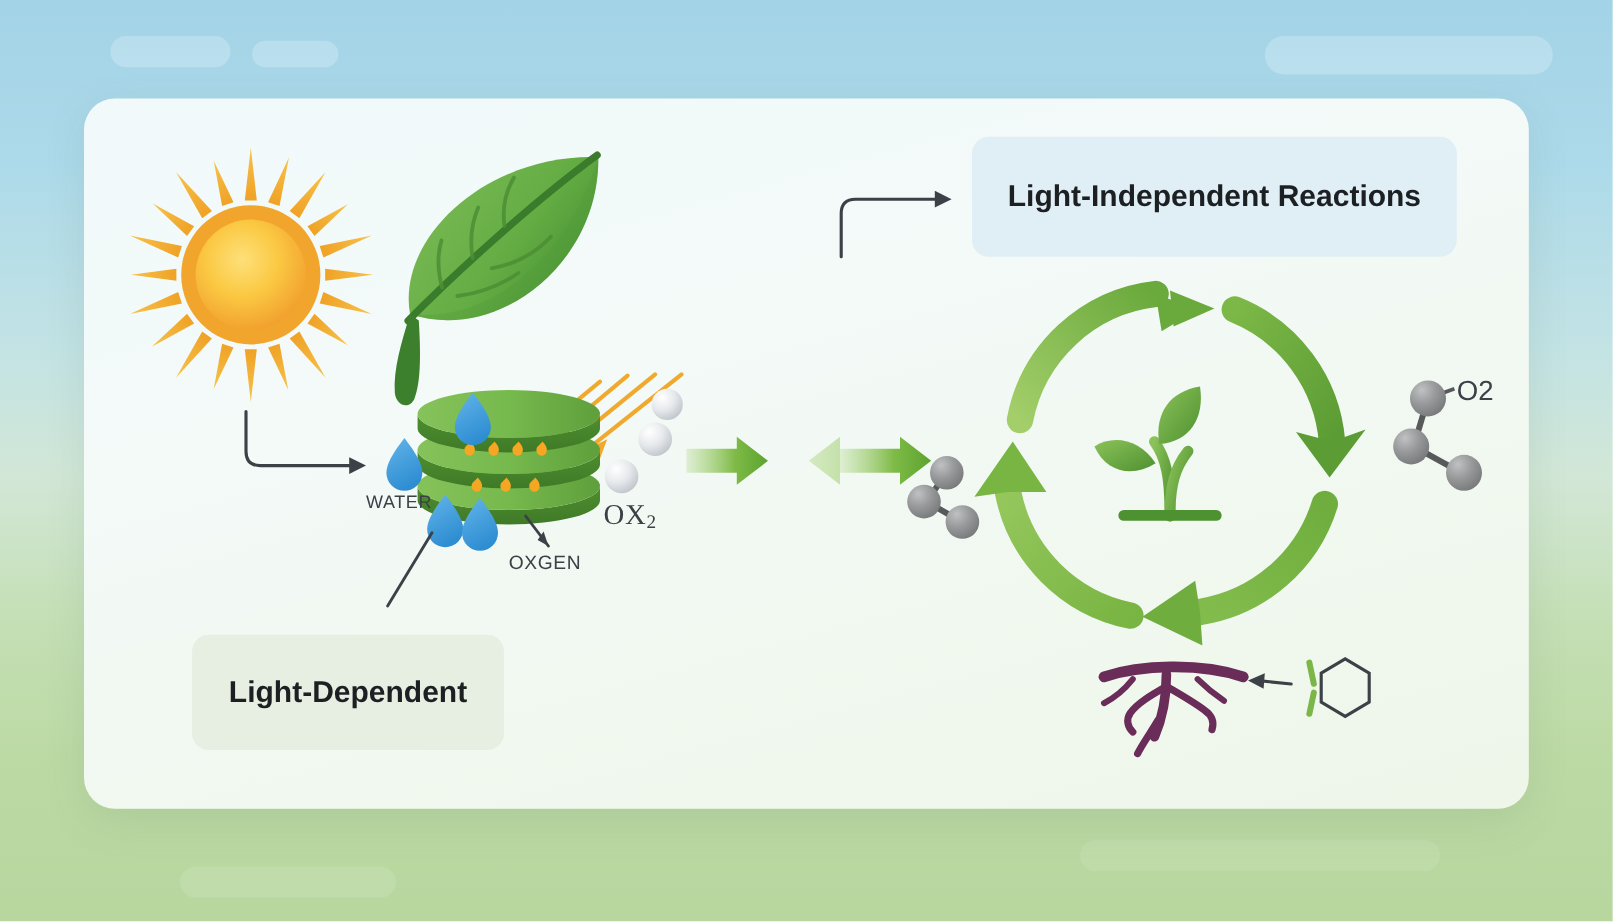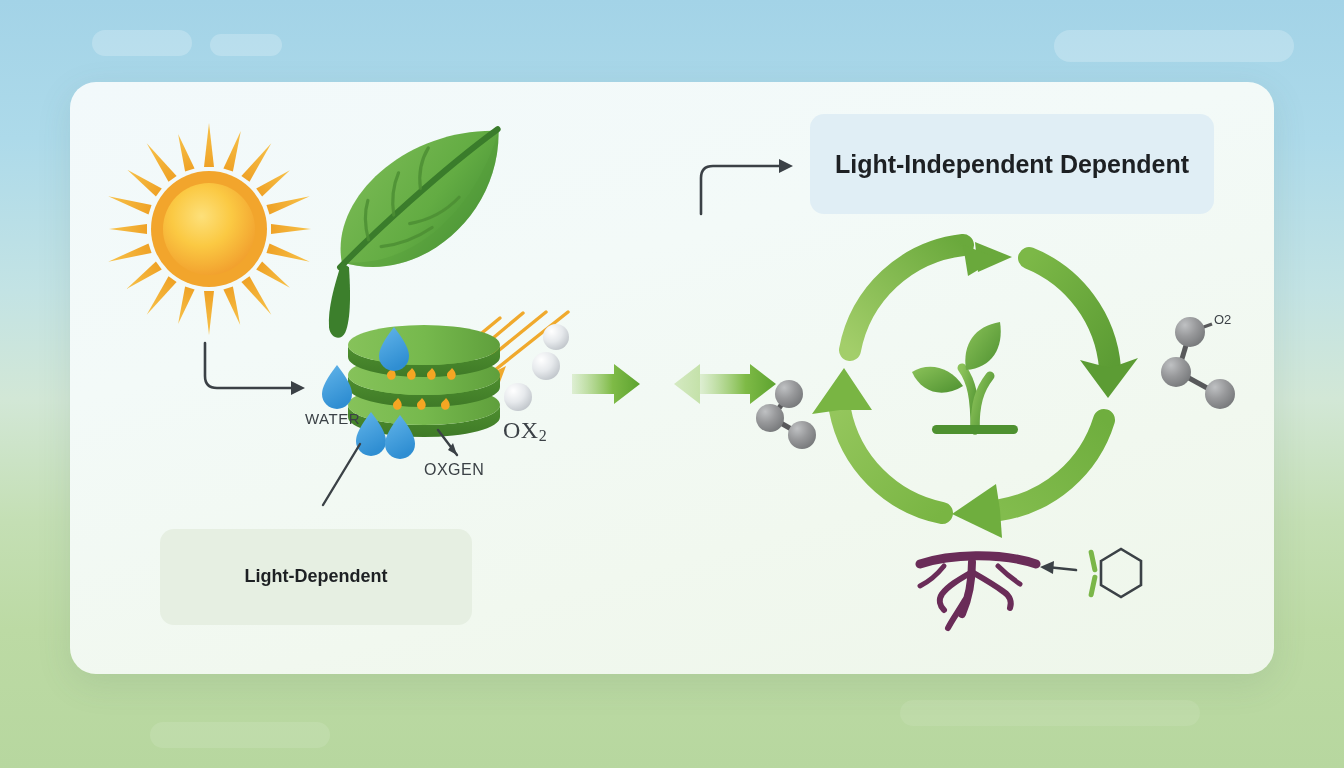--- a/index.html
+++ b/index.html
@@ -37,30 +37,30 @@
   .label-box{
     position:absolute;border-radius:14px;display:flex;align-items:center;
     justify-content:center;text-align:center;
     font-weight:bold;color:#1d2023;line-height:1.22;
   }
   #lbl-calvin{
     left:810px;top:114px;width:404px;height:100px;
     background:#e0eef5;font-size:25px;
   }
   #lbl-lightdep{
-    left:160px;top:529px;width:312px;height:96px;
-    background:#e6efe2;font-size:18px;
+    left:160px;top:529px;width:260px;height:96px;
+    background:#e6efe2;font-size:25px;
   }
 
   .small-label{position:absolute;color:#3b4146;font-weight:normal;}
   #lbl-water{left:305px;top:398px;font-size:15px;letter-spacing:.5px;}
   #lbl-oxygen{left:424px;top:461px;font-size:16px;letter-spacing:.5px;}
   #lbl-ox2{left:503px;top:417px;font-size:24px;letter-spacing:.5px;font-family:Liberation Serif, serif;}
   #lbl-ox2 .sub{font-size:16px;vertical-align:-3px;}
-  #lbl-o2{left:1214px;top:312px;font-size:13px;color:#3b4146;}
+  #lbl-o2{left:1214px;top:312px;font-size:23px;color:#3b4146;}
 
   svg{position:absolute;left:0;top:0;overflow:visible;}
   .svg-full{width:1344px;height:768px;pointer-events:none;}
 </style>
 </head>
 <body>
 
 <div id="stage">
 
   <div class="bg"></div>
@@ -371,21 +371,21 @@
         <line x1="1093" y1="577" x2="1093" y2="595" stroke="#7ab648" stroke-width="5" stroke-linecap="round" transform="rotate(12 1093 586)"></line>
       </g>
       <g>
         <line x1="1076" y1="570" x2="1047" y2="567" stroke="#3b4146" stroke-width="2.6" stroke-linecap="round"></line>
         <path d="M 1040,567 L 1054,561 L 1053,574 Z" fill="#3b4146"></path>
       </g>
     </svg>
 
     <div class="label-box" id="lbl-calvin" style="left:740px;top:32px;">
       <div>
-        <div>Light-Independent Dependent</div>
+        <div>Light-Independent Reactions</div>
       </div>
     </div>
 
     <div class="label-box" id="lbl-lightdep" style="left:90px;top:447px;">
       <div>
         <div>Light-Dependent</div>
       </div>
     </div>
 
     <div class="small-label" id="lbl-water" style="left:235px;top:328px;">WATER</div>

